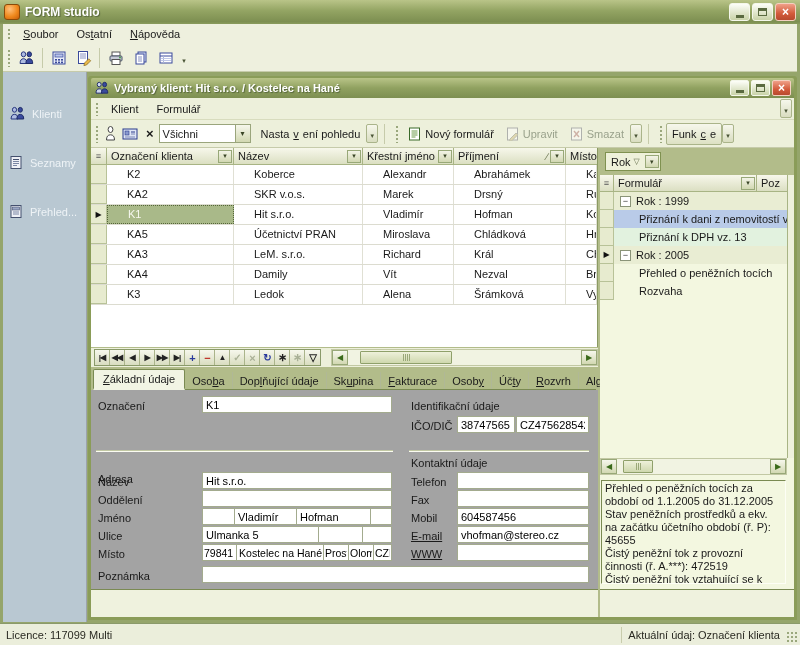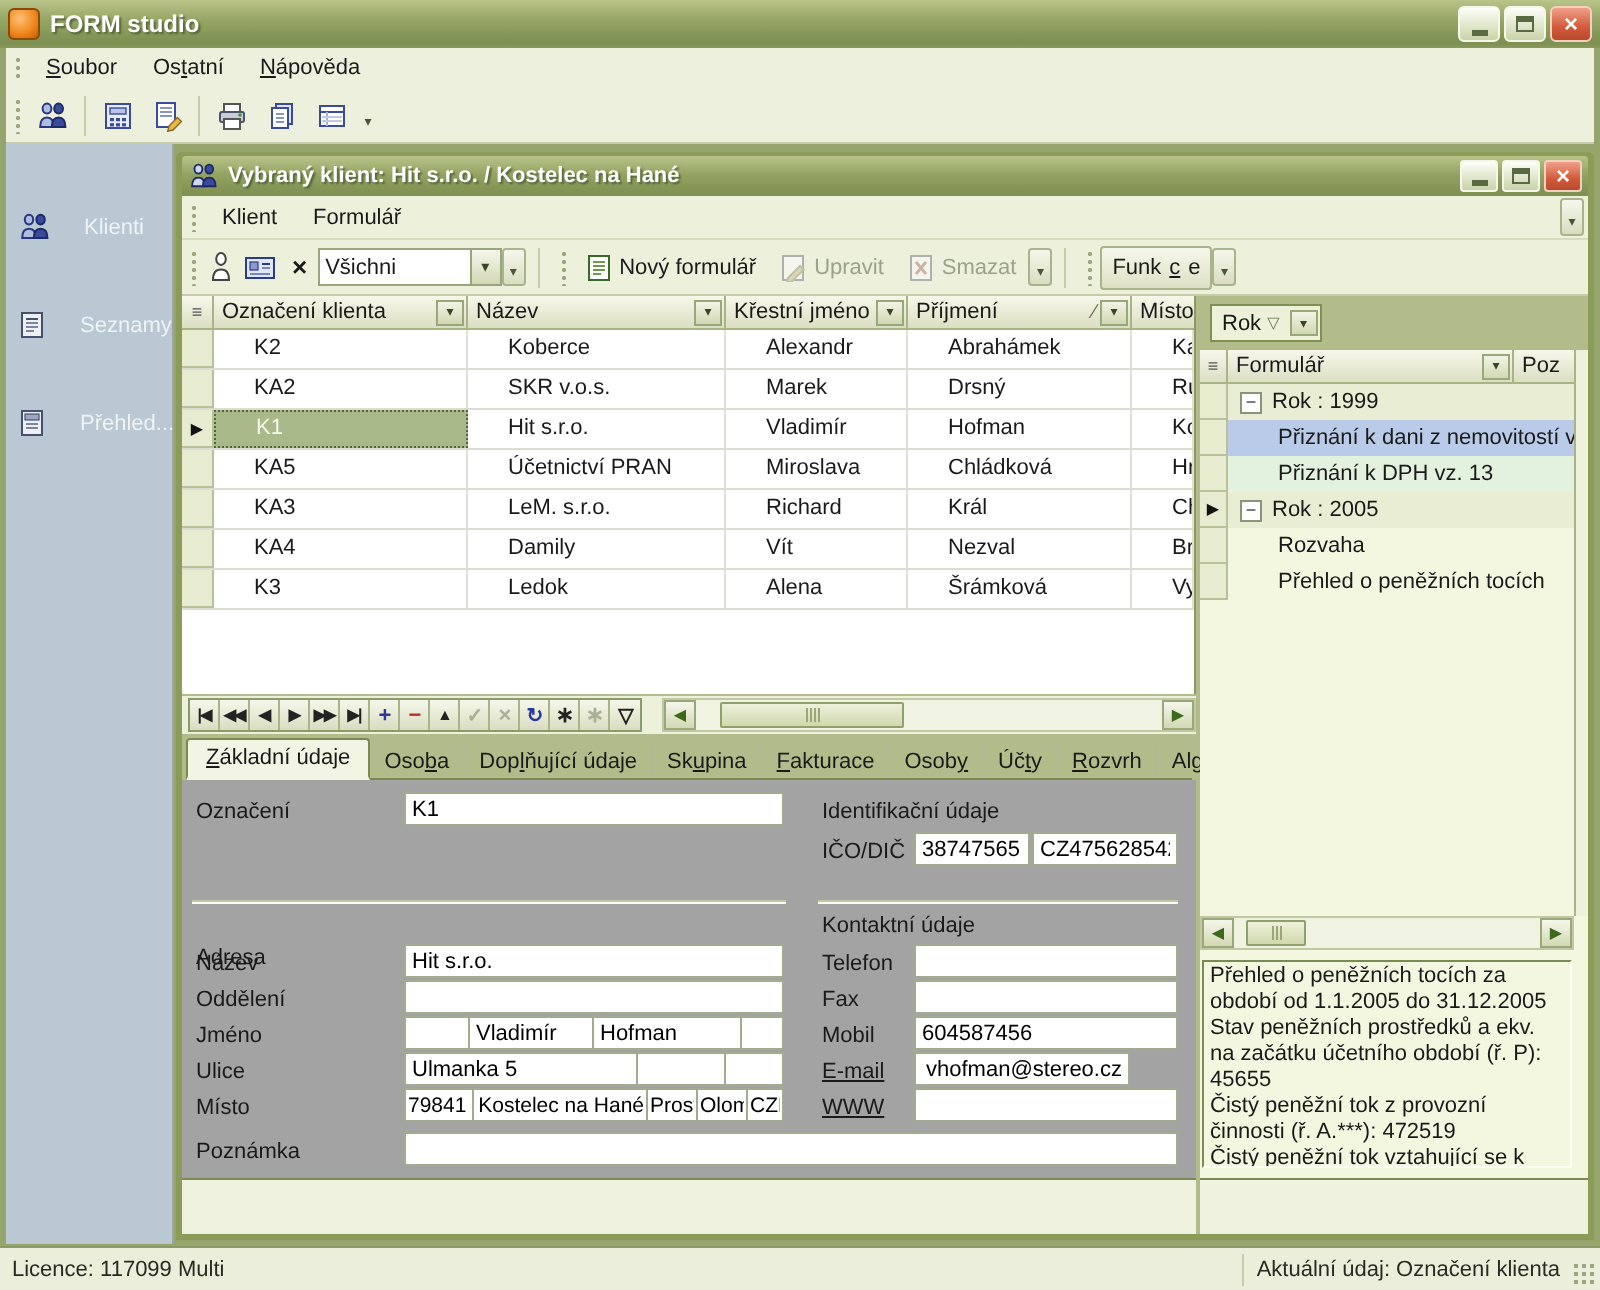--- a/index.html
+++ b/index.html
@@ -31,21 +31,21 @@
     border-bottom:1px solid #c6cbaa; display:flex; align-items:center; }
   .tbtn { width:25px; height:23px; display:flex; align-items:center; justify-content:center; border:1px solid transparent; border-radius:2px; }
   .tsep { width:1px; height:20px; background:#c6cbaa; margin:0 3px; }
   .chip { width:12px; height:19px; display:flex; align-items:flex-end; justify-content:center;
     font-size:7px; color:#4a5536; padding-bottom:2px; border-radius:2px; }
   .chip.raised { background:linear-gradient(#f6f7ec,#d9ddc0); border:1px solid #aab48a; }
 
   
   .main { position:absolute; left:3px; top:72px; width:794px; height:550px; background:#95a56b; }
   .sidebar { position:absolute; left:0; top:0; width:84px; height:550px; background:#b9c8d2; border-right:1px solid #9ca3ac; }
-  .sideitem { display:flex; align-items:center; gap:16px; padding:6px 6px; margin-top:22px; color:#eef3f6; }
+  .sideitem { display:flex; align-items:center; gap:6px; padding:6px 6px; margin-top:22px; color:#eef3f6; }
   .sideitem svg { flex:0 0 auto; }
 
   
   .iwin { position:absolute; left:85px; top:4px; width:709px; height:544px; background:#8a9c58; border-radius:3px 3px 0 0; }
   .ititle { position:absolute; left:3px; top:2px; width:703px; height:20px;
     background:linear-gradient(#b9c488,#90a160 50%,#7d8f51); display:flex; align-items:center; padding:0 3px; border-radius:2px 2px 0 0; }
   .ititle .t { color:#fff; font-weight:bold; text-shadow:1px 1px 1px #55653a; margin-left:4px; }
   .iwbtn { width:19px; height:16px; border-radius:2px; }
   .imenubar { position:absolute; left:3px; top:22px; width:703px; height:22px; background:#edf0db; display:flex; align-items:center; border-bottom:1px solid #d8dcbe; }
   .itoolbar { position:absolute; left:3px; top:44px; width:703px; height:28px; background:#edf0db; display:flex; align-items:center; border-bottom:1px solid #c6cbaa; }
@@ -307,20 +307,21 @@
               <line x1="3" y1="10" x2="13" y2="10" stroke="#7a86b4"></line>
             </svg>
         </div>
         <div class="ibtn" style="padding:0 4px;font-weight:bold;font-size:13px">
           <span>×</span>
         </div>
         <div class="combo">
           <span class="val">Všichni</span>
           <span class="ddbtn">▾</span>
         </div>
+        <div class="ibtn" style="margin-left:4px">Nasta<u>v</u>ení pohledu</div>
         <div class="chip raised">▾</div>
 
         <div class="tsep" style="margin:0 6px"></div>
         <div class="grip"></div>
         <div class="ibtn">
           <svg width="13" height="14">
               <rect x="1.5" y="1" width="10" height="12" fill="#fff" stroke="#3a6a2a"></rect>
               <line x1="3.5" y1="4" x2="9.5" y2="4" stroke="#6a9a4a"></line>
               <line x1="3.5" y1="6" x2="9.5" y2="6" stroke="#6a9a4a"></line>
               <line x1="3.5" y1="8" x2="9.5" y2="8" stroke="#6a9a4a"></line>
@@ -510,21 +511,21 @@
             <input class="fi" style="left: 205px; top: 118px; width: 75px;" value="Hofman">
             <input class="fi" style="left: 279px; top: 118px; width: 22px;" value="">
             <span class="fl" style="left:320px;top:122px">Mobil</span>
             <input class="fi" style="left: 366px; top: 118px; width: 132px;" value="604587456">
 
             <span class="fl" style="left:7px;top:140px">Ulice</span>
             <input class="fi" style="left: 111px; top: 136px; width: 117px;" value="Ulmanka 5">
             <input class="fi" style="left: 227px; top: 136px; width: 45px;" value="">
             <input class="fi" style="left: 271px; top: 136px; width: 30px;" value="">
             <span class="fl link" style="left:320px;top:140px">E-mail</span>
-            <input class="fi" style="left: 366px; top: 136px; width: 108px; text-align: right;" value="vhofman@stereo.cz">
+            <input class="fi" style="left: 366px; top: 136px; width: 132px;" value="vhofman@stereo.cz">
 
             <span class="fl" style="left:7px;top:158px">Místo</span>
             <input class="fi sm" style="left: 111px; top: 154px; width: 35px;" value="79841">
             <input class="fi sm" style="left: 145px; top: 154px; width: 88px; text-align: right;" value="Kostelec na Hané">
             <input class="fi sm" style="left: 232px; top: 154px; width: 26px;" value="Prost">
             <input class="fi sm" style="left: 257px; top: 154px; width: 26px;" value="Olom">
             <input class="fi sm" style="left: 282px; top: 154px; width: 19px;" value="CZE">
             <span class="fl link" style="left:320px;top:158px">WWW</span>
             <input class="fi" style="left: 366px; top: 154px; width: 132px;" value="">
 
@@ -580,27 +581,27 @@
             <div class="rrow group">
               <div class="rind">▶</div>
               <div class="rcontent">
                 <span class="expand">−</span>
                 <span>Rok : 2005</span>
               </div>
             </div>
             <div class="rrow item">
               <div class="rind"></div>
               <div class="rcontent">
-                  <span>Rozvaha</span>
+                  <span>Přehled o peněžních tocích</span>
                 </div>
             </div>
             <div class="rrow item">
               <div class="rind"></div>
               <div class="rcontent">
-                  <span>Přehled o peněžních tocích</span>
+                  <span>Rozvaha</span>
                 </div>
             </div>
           </div>
 
           <div class="vscroll"></div>
 
           <div class="rhscroll">
             <span class="sarr">◀</span>
             <span class="thumb">
                 <i></i>

